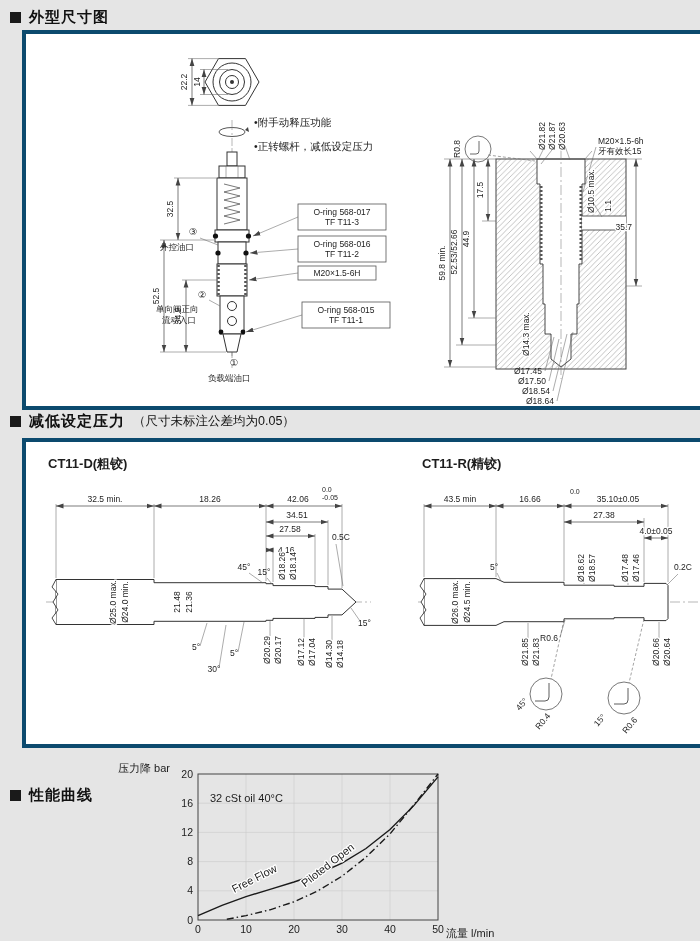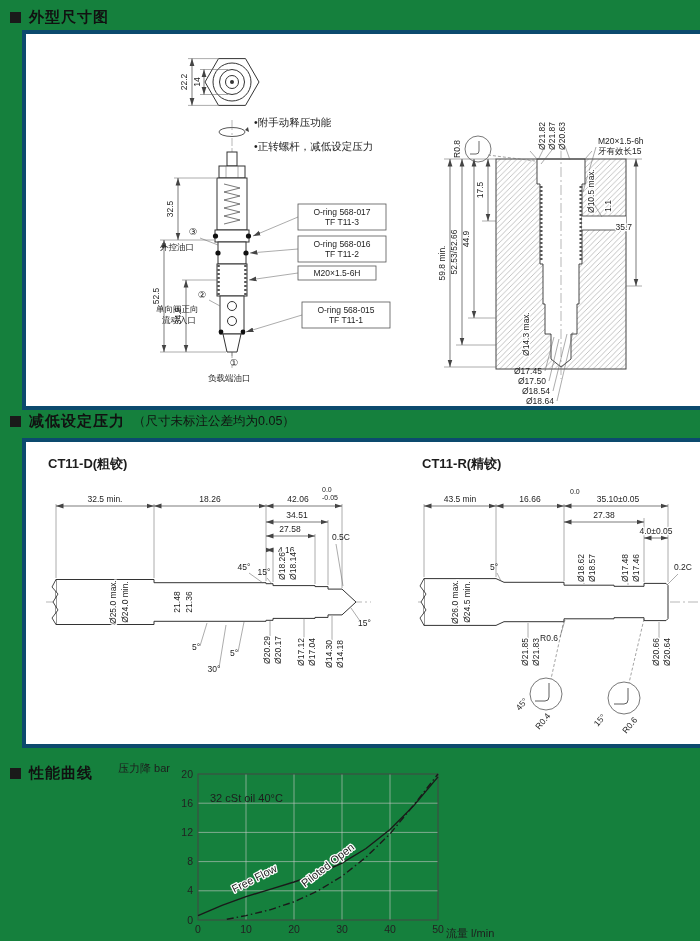--- a/index.html
+++ b/index.html
@@ -1,16 +1,16 @@
 <!DOCTYPE html>
 <html><head>
 <meta charset="utf-8">
 <style>
   html,body{margin:0;padding:0;background:#fff;font-family:"Liberation Sans",sans-serif;}
-  .page{position:relative;width:700px;height:941px;background:#15803d;overflow:hidden;}
+  .page{position:relative;width:700px;height:941px;background:#e5e5e5;overflow:hidden;}
   .sec-header{position:absolute;left:10px;display:flex;align-items:center;gap:8px;}
   .sq{width:11px;height:11px;background:#1a1a1a;flex:0 0 auto;}
   .sec-title{font-size:15px;font-weight:bold;color:#111;letter-spacing:1px;}
   .sec-note{font-size:12.5px;font-weight:400;color:#111;}
   .panel{position:absolute;left:22px;border:4px solid #0c4a6e;background:#fff;}
   svg{display:block;}
   svg text{fill:#1d1d1d;font-family:"Liberation Sans",sans-serif;}
   .t7{font-size:7px}.t8{font-size:8.5px}.t9{font-size:9.5px}.t10{font-size:10.5px}.t11{font-size:11px}
   .t13{font-size:13px;font-weight:bold}
   .halo{paint-order:stroke;stroke:#fff;stroke-width:2.6px;stroke-linejoin:round;}
@@ -333,21 +333,21 @@
         <text transform="translate(519,281) rotate(-50)" class="t8" text-anchor="middle">R0.4</text>
         <circle cx="598" cy="256" r="16" fill="#fff" stroke="#555" stroke-width="0.8"></circle>
         <path d="M588,262 H598 Q602,262 602,258 V246" fill="none" stroke="#333" stroke-width="0.8"></path>
         <line x1="618" y1="177" x2="603" y2="241" class="dashedl"></line>
         <text transform="translate(576,280) rotate(-50)" class="t8" text-anchor="middle">15°</text>
         <text transform="translate(606,285) rotate(-50)" class="t8" text-anchor="middle">R0.6</text>
       </g>
     </svg>
   </div>
 
-  <div class="sec-header" style="top:764px">
+  <div class="sec-header" style="top:786px">
     <span class="sq"></span>
     <span class="sec-title">性能曲线</span>
   </div>
 
   <div style="position:absolute;left:108px;top:760px">
     <svg id="perf-chart" width="440" height="180" viewBox="0 0 440 180">
       <text x="10" y="12" class="t11">压力降 bar</text>
       <g id="chart-grid">
           <line x1="138" y1="14" x2="138" y2="160" class="grid"></line>
           <line x1="186" y1="14" x2="186" y2="160" class="grid"></line>

